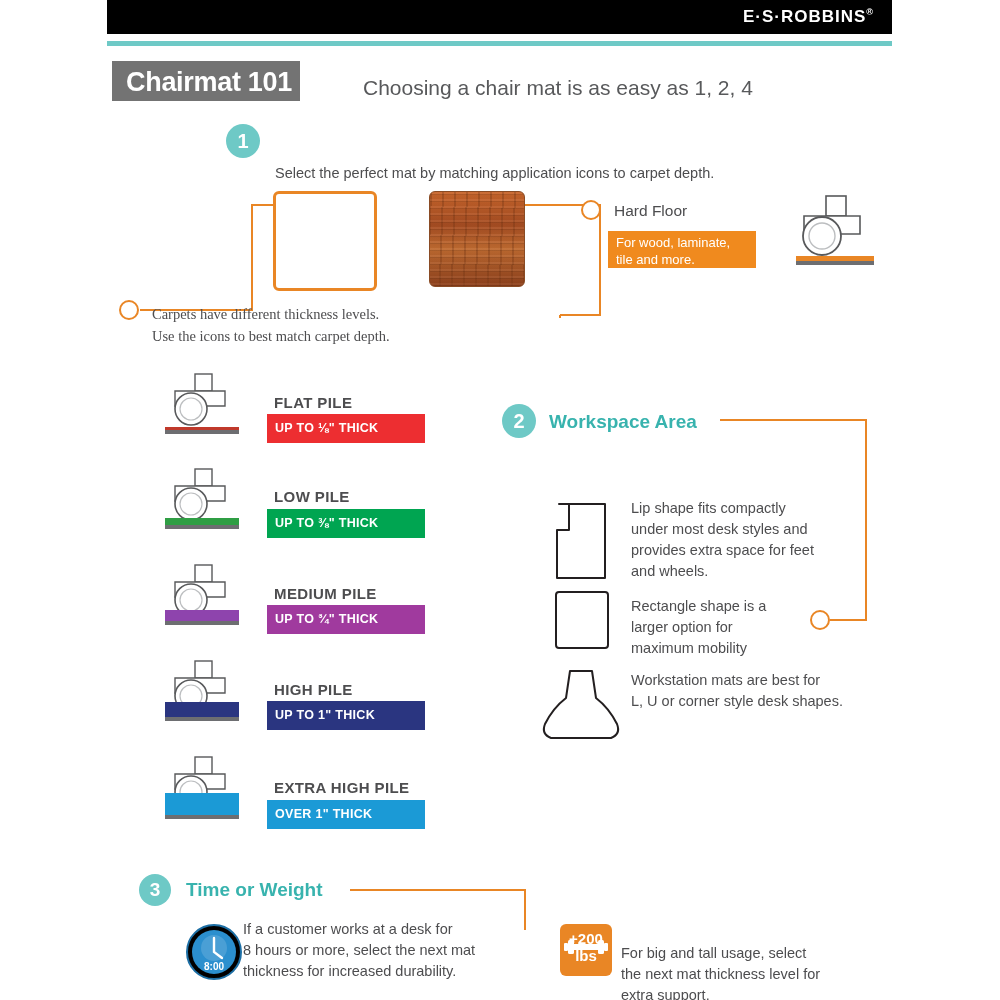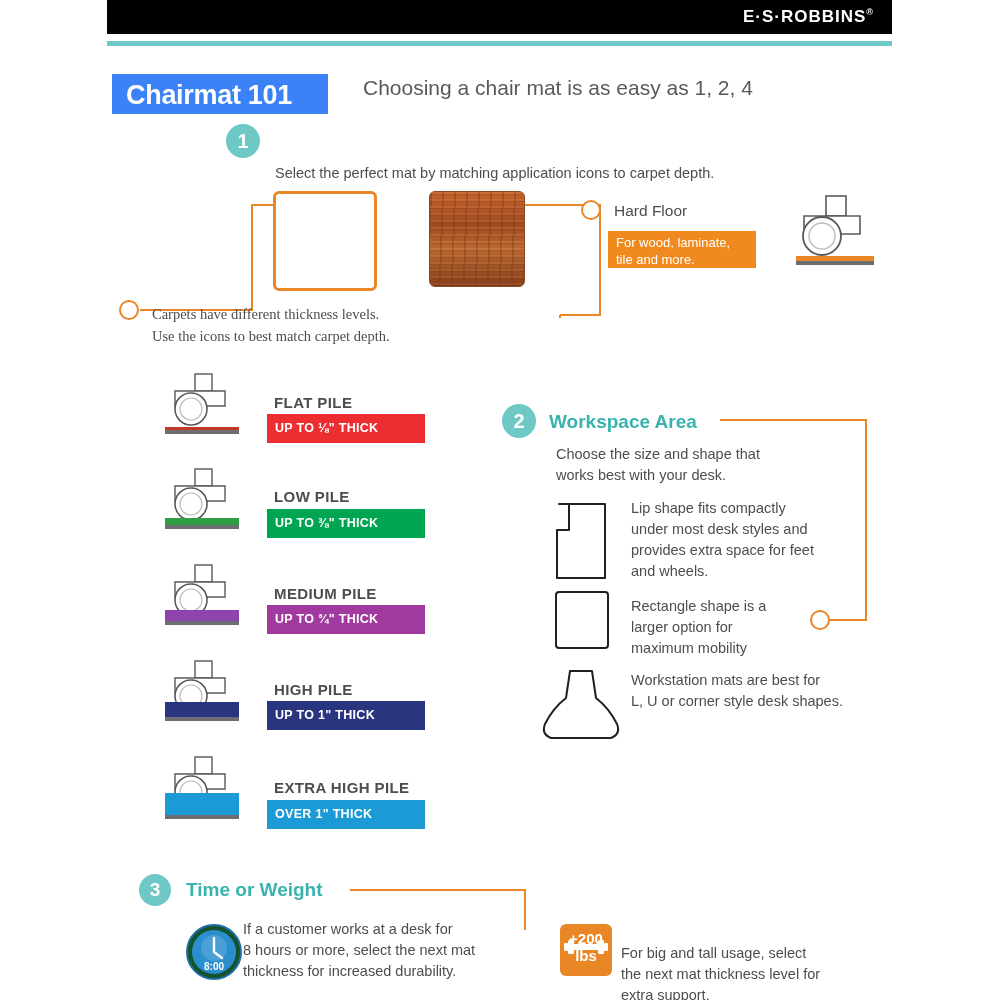--- a/index.html
+++ b/index.html
@@ -51,24 +51,24 @@
     top: 41px;
     width: 785px;
     height: 5px;
     background: #6ec9c6;
   }
 
   
   .title-chip {
     position: absolute;
     left: 112px;
-    top: 74px;
-    width: 216px;
+    top: 61px;
+    width: 188px;
     height: 40px;
-    background: #3b82f6;
+    background: #737373;
   }
   .title-chip span {
     position: absolute;
     left: 14px;
     top: 6px;
     color: #ffffff;
     font-size: 27px;
     font-weight: bold;
     letter-spacing: -0.3px;
   }
@@ -208,21 +208,21 @@
 
   
   .s3-text1 { left: 243px; top: 919px; }
   .s3-text2 { left: 621px; top: 919px; }
 
   .clock-badge {
     position: absolute;
     left: 186px; top: 924px;
     width: 52px; height: 52px;
     border-radius: 50%;
-    background: #14532d;
+    background: #000000;
     border: 2px solid #1d6fa5;
   }
   .weight-badge {
     position: absolute;
     left: 560px; top: 924px;
     width: 52px; height: 52px;
     border-radius: 6px;
     background: #e98625;
   }
   .weight-badge .lbl {
@@ -335,22 +335,20 @@
     <circle cx="28" cy="37" r="16" fill="#ffffff" stroke="#58595b" stroke-width="1.6"></circle>
     <circle cx="28" cy="37" r="11" fill="#ffffff" stroke="#bcbec0" stroke-width="1.2"></circle>
     <rect x="2" y="38" width="74" height="22" fill="#1b9ad6"></rect>
     <rect x="2" y="60" width="74" height="4" fill="#6d6e71"></rect>
   </svg>
   <div class="pile-name" style="left:274px; top:779px;">EXTRA HIGH PILE</div>
   <div class="pile-chip" style="left:267px; top:800px; background:#1b9ad6;">OVER 1" THICK</div>
 
   <div class="step-circle step2">2</div>
   <div class="step-head s2h">Workspace Area</div>
-  <div class="body-text s2-desc" style="white-space:pre-line;">Choose the size and shape that
-works best with your desk.</div>
 
   <svg style="position:absolute; left:553px; top:502px;" width="58" height="78" viewBox="0 0 58 78">
     <path d="M6 2 H52 V76 H4 V28 H16 V2 Z" fill="#ffffff" stroke="#231f20" stroke-width="2" stroke-linejoin="round" transform="translate(0,0)"></path>
   </svg>
   <div class="shape-desc" style="left:631px; top:498px; white-space:pre-line;">Lip shape fits compactly
 under most desk styles and
 provides extra space for feet
 and wheels.</div>
 
   <svg style="position:absolute; left:553px; top:589px;" width="58" height="62" viewBox="0 0 58 62">

